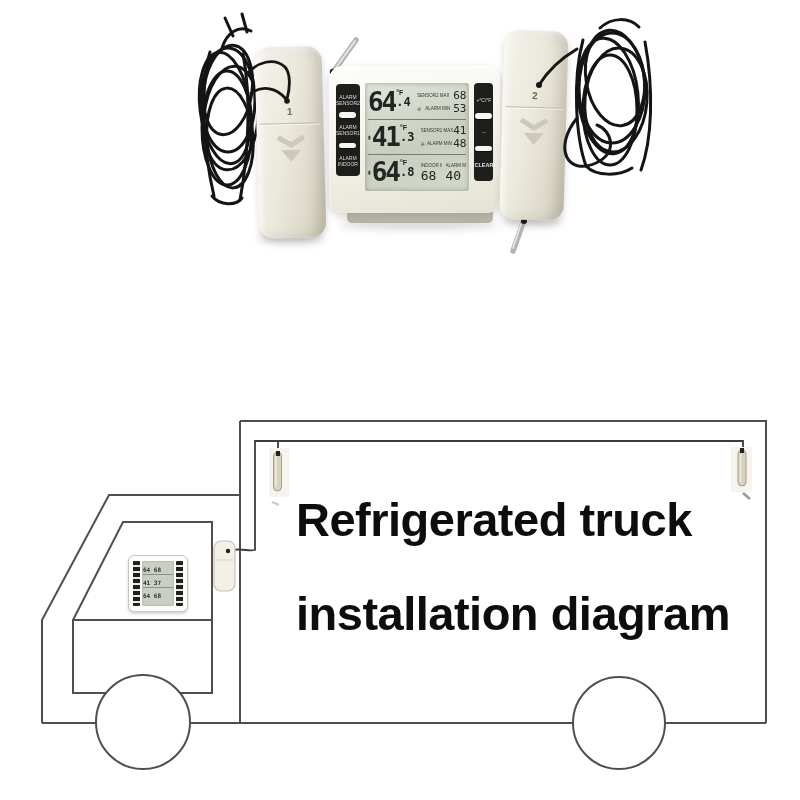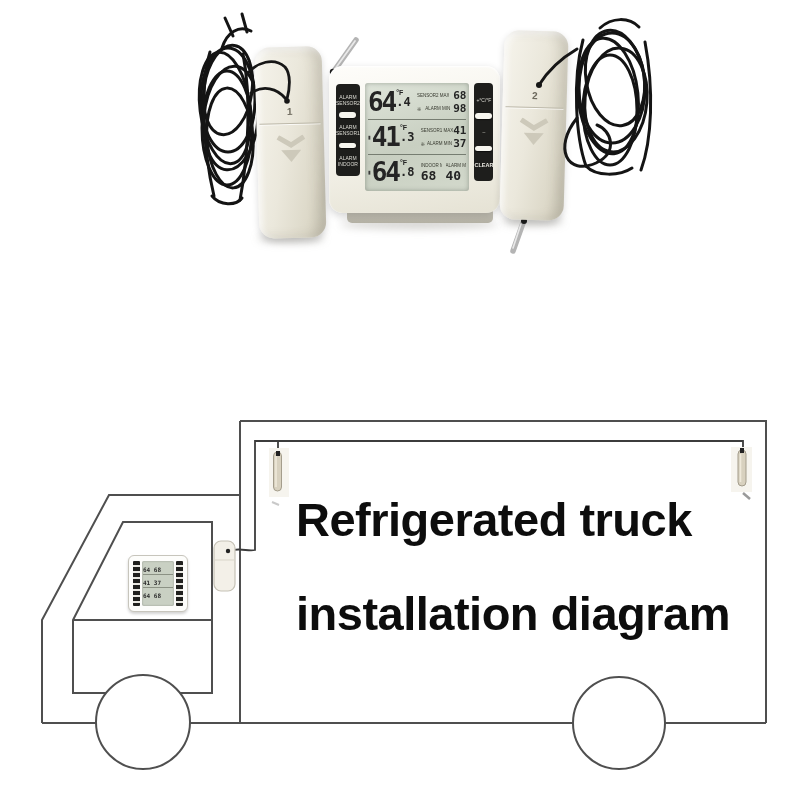--- a/index.html
+++ b/index.html
@@ -52,21 +52,21 @@
   .batt{font-size:5px;color:#3a3a3a;margin-right:1px;}
   .temp-group{display:flex;align-items:flex-start;width:47px;flex:none;}
   .big-temp{font-family:"DejaVu Sans Mono",monospace;font-weight:700;font-size:26px;line-height:1;letter-spacing:-2px;}
   .stack{display:flex;flex-direction:column;margin-left:1px;}
   .unit{font-size:7px;font-weight:700;line-height:1;}
   .frac{font-family:"DejaVu Sans Mono",monospace;font-size:12px;font-weight:700;line-height:1;}
   .right-col{flex:1;display:flex;flex-direction:column;justify-content:center;gap:2px;padding-left:2px;min-width:0;}
   .mini-line{display:flex;align-items:center;justify-content:space-between;}
   .mini-label{font-size:4.5px;color:#37392f;white-space:nowrap;overflow:hidden;}
   .alarm-ic{font-size:5px;color:#37392f;margin-right:1px;}
-  .mini-val{font-family:"DejaVu Sans Mono",monospace;font-weight:700;font-size:11px;line-height:1;}
+  .mini-val{font-family:"DejaVu Sans Mono",monospace;font-weight:400;font-size:11px;line-height:1;}
   .grid3{display:grid;grid-template-columns:1fr 1fr;gap:1px 4px;align-items:center;}
   .grid3 .mini-val{font-size:13px;}
 
   
   .mini{position:absolute;left:128px;top:555px;width:60px;height:57px;z-index:5;
     background:#fdfdfb;border:1px solid #c7c5bc;border-radius:6px;
     box-shadow:0 2px 3px rgba(0,0,0,.18);display:flex;gap:2px;padding:5px 4px;box-sizing:border-box;}
   .mini-strip{width:7px;border-radius:1px;
     background:repeating-linear-gradient(to bottom,#20201e 0 4px,#e9e8e2 4px 6px);}
   .mini-lcd{flex:1;background:#c9d0c3;border-radius:2px;display:flex;flex-direction:column;
@@ -165,21 +165,21 @@
         </span>
       </div>
       <div class="right-col">
         <div class="mini-line">
           <span class="mini-label">SENSOR2 MAX</span>
           <span class="mini-val">68</span>
         </div>
         <div class="mini-line">
           <span class="alarm-ic">❊</span>
           <span class="mini-label">ALARM MIN</span>
-          <span class="mini-val">98</span>
+          <span class="mini-val">53</span>
         </div>
       </div>
     </div>
 
     <div class="lcd-row">
       <span class="batt">▮</span>
       <div class="temp-group">
         <span class="big-temp">41</span>
         <span class="stack">
           <span class="unit">°F</span>
@@ -187,21 +187,21 @@
         </span>
       </div>
       <div class="right-col">
         <div class="mini-line">
           <span class="mini-label">SENSOR1 MAX</span>
           <span class="mini-val">41</span>
         </div>
         <div class="mini-line">
           <span class="alarm-ic">❊</span>
           <span class="mini-label">ALARM MIN</span>
-          <span class="mini-val">37</span>
+          <span class="mini-val">48</span>
         </div>
       </div>
     </div>
 
     <div class="lcd-row">
       <span class="batt">▮</span>
       <div class="temp-group">
         <span class="big-temp">64</span>
         <span class="stack">
           <span class="unit">°F</span>

